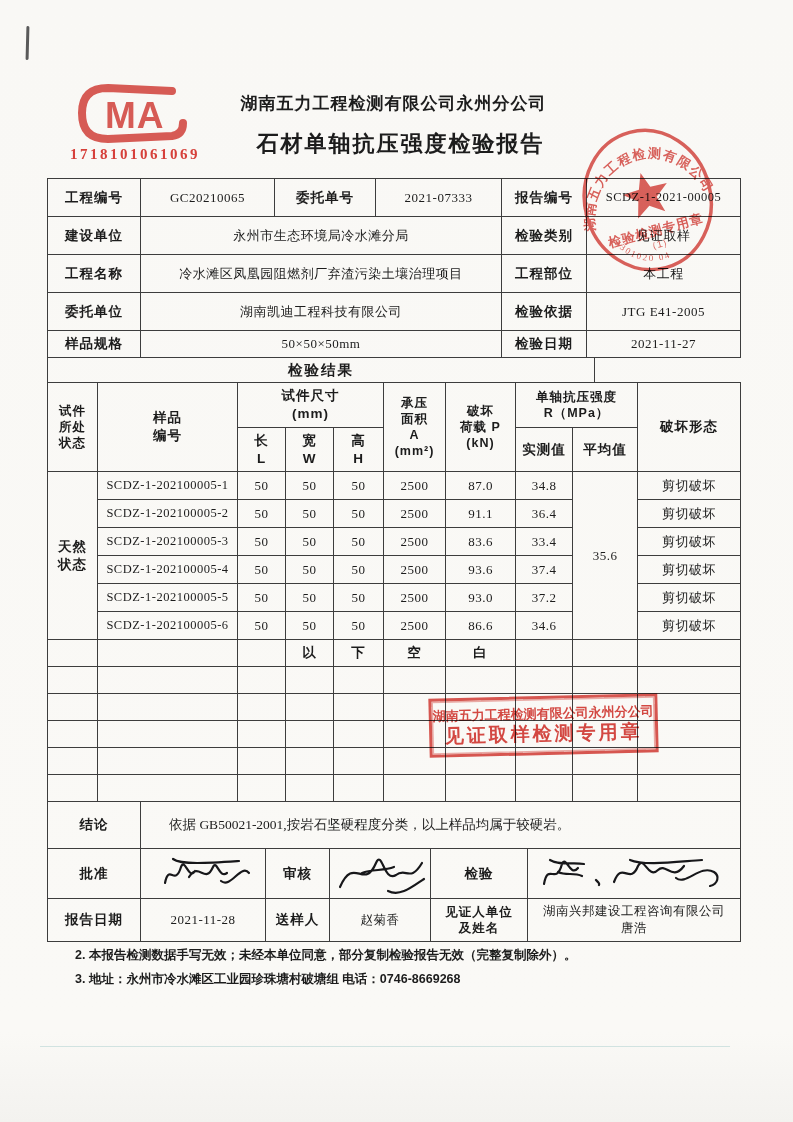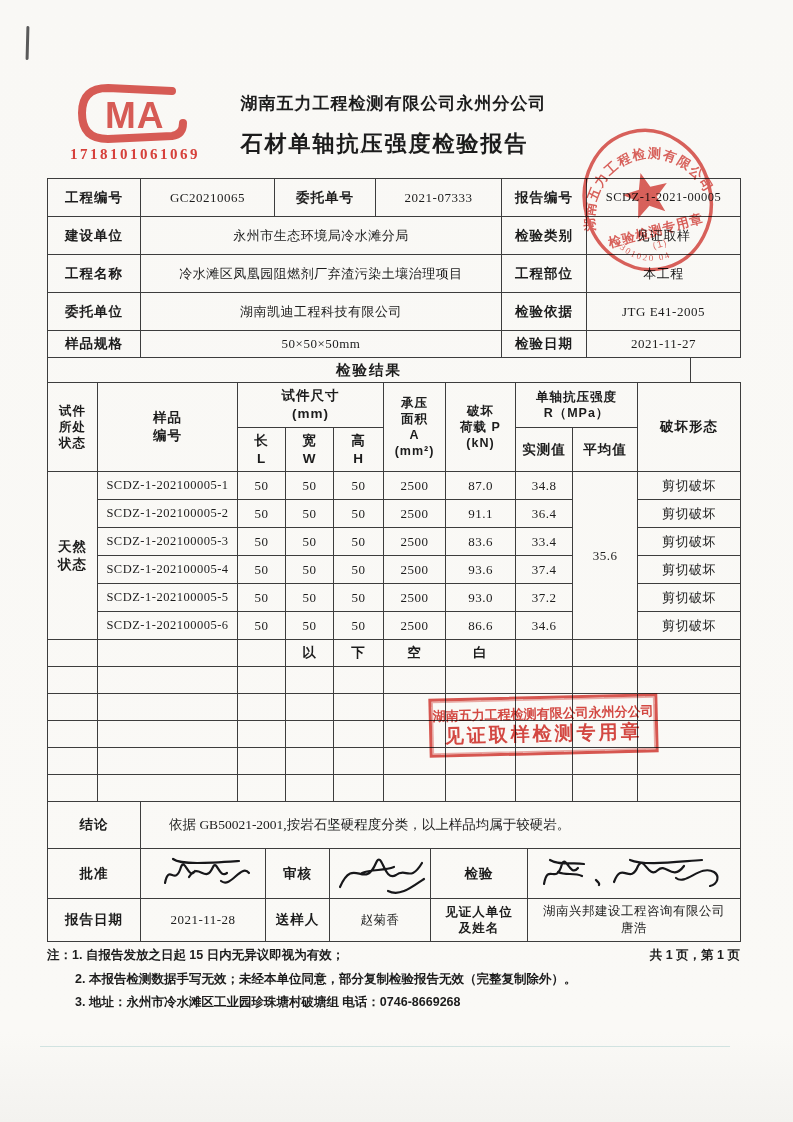--- a/index.html
+++ b/index.html
@@ -9,39 +9,39 @@
     width: 793px; height: 1122px;
     margin: 0 auto;
     background: linear-gradient(180deg,#f9f8f5 0%, #faf9f6 92%, #f3f2ef 100%);
     font-family: "Liberation Sans", sans-serif;
     color: #1c1c1c;
     overflow: hidden;
   }
   
   .company-title { position:absolute; left:47px; top:92px; width:693px; text-align:center;
     font-size:17px; font-weight:bold; letter-spacing:1px; }
-  .report-title { position:absolute; left:38px; top:129px; width:693px; text-align:center;
+  .report-title { position:absolute; left:54px; top:129px; width:693px; text-align:center;
     font-size:22px; font-weight:bold; letter-spacing:2px; }
   
   .cma { position:absolute; left:72px; top:76px; width:130px; height:84px; opacity:.85; mix-blend-mode:multiply; }
   .cma-code { position:absolute; left:70px; top:146px; font-family:"Liberation Serif", serif;
     font-weight:bold; font-size:15px; letter-spacing:2.5px; color:#d6403a; }
   
   .round-stamp { position:absolute; left:577px; top:126px; width:142px; height:150px;
     transform:rotate(-15deg); opacity:.82; mix-blend-mode:multiply; z-index:5; }
   .rect-stamp { position:absolute; left:429px; top:696px; width:229px; height:59px;
     transform:rotate(-1.4deg); border:3px solid rgba(214,64,58,.92);
     box-shadow: inset 0 0 0 1.5px rgba(214,64,58,.45);
     display:flex; flex-direction:column; justify-content:center; align-items:center;
     color:#d6403a; mix-blend-mode:multiply; opacity:.95; z-index:5; background:rgba(255,255,255,0); }
   .rect-stamp .l1 { font-size:13px; font-weight:bold; letter-spacing:0; line-height:1.35; }
   .rect-stamp .l2 { font-size:19px; font-weight:bold; letter-spacing:3px; line-height:1.2; }
   
   .doc { position:absolute; left:47px; top:178px; width:693px; }
-  table { border-collapse:collapse; table-layout:fixed; width:644px; }
+  table { border-collapse:collapse; table-layout:fixed; width:548px; }
   table + table { margin-top:-1px; }
   td { border:1px solid #3d3d3d; text-align:center; vertical-align:middle; padding:0 2px; overflow:hidden; }
   .lab { font-weight:bold; font-size:13.5px; font-family:"Liberation Sans", sans-serif; letter-spacing:1px; }
   .val { font-family:"Liberation Serif", serif; font-size:13px; letter-spacing:.5px; }
   .small { font-size:12.5px; }
   .ml { white-space:pre-line; line-height:1.3; }
   .h38 { height:38px; } .h27 { height:27px; } .h25 { height:25px; }
   .h45 { height:45px; } .h44 { height:44px; } .h28 { height:28px; }
   .h47 { height:47px; } .h50 { height:50px; } .h43 { height:43px; }
   .section-title { font-weight:bold; font-size:14.5px; letter-spacing:2px; }
@@ -405,23 +405,19 @@
           <div>湖南兴邦建设工程咨询有限公司</div>
           <div>唐浩</div>
         </td>
       </tr>
     </tbody>
       </table>
 
   </div>
 
   <div class="notes">
-    <div class="note-line">
-      <span>注：1. 自报告发放之日起 15 日内无异议即视为有效；</span>
-      <span class="pages">共 1 页，第 1 页</span>
-    </div>
     <div class="note-line note-indent">2. 本报告检测数据手写无效；未经本单位同意，部分复制检验报告无效（完整复制除外）。</div>
     <div class="note-line note-indent">3. 地址：永州市冷水滩区工业园珍珠塘村破塘组   电话：0746-8669268</div>
   </div>
 
   <div class="fold-line"></div>
 
 </div>
 
 </body></html>

